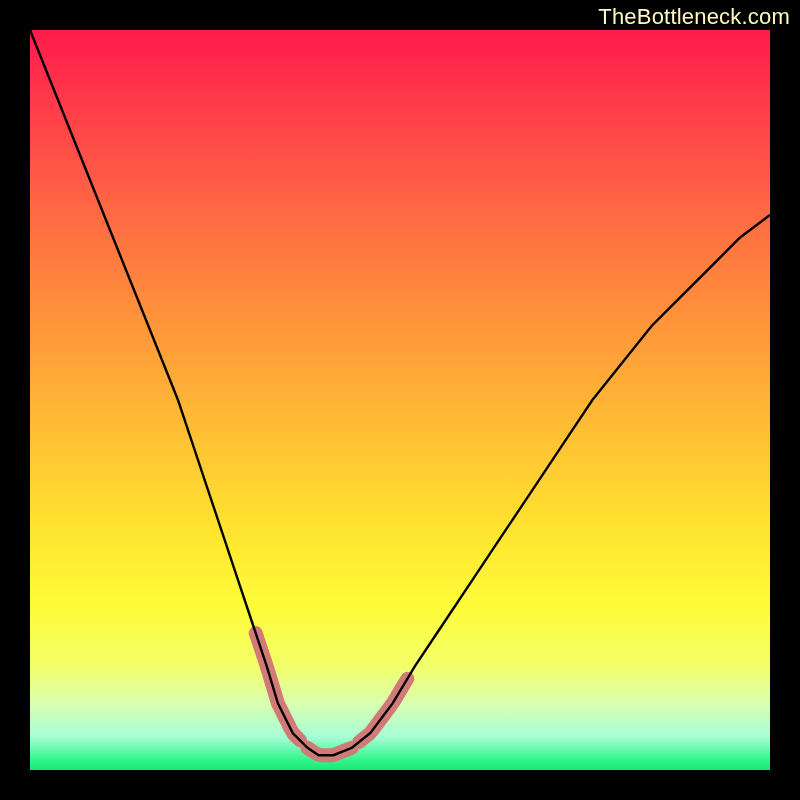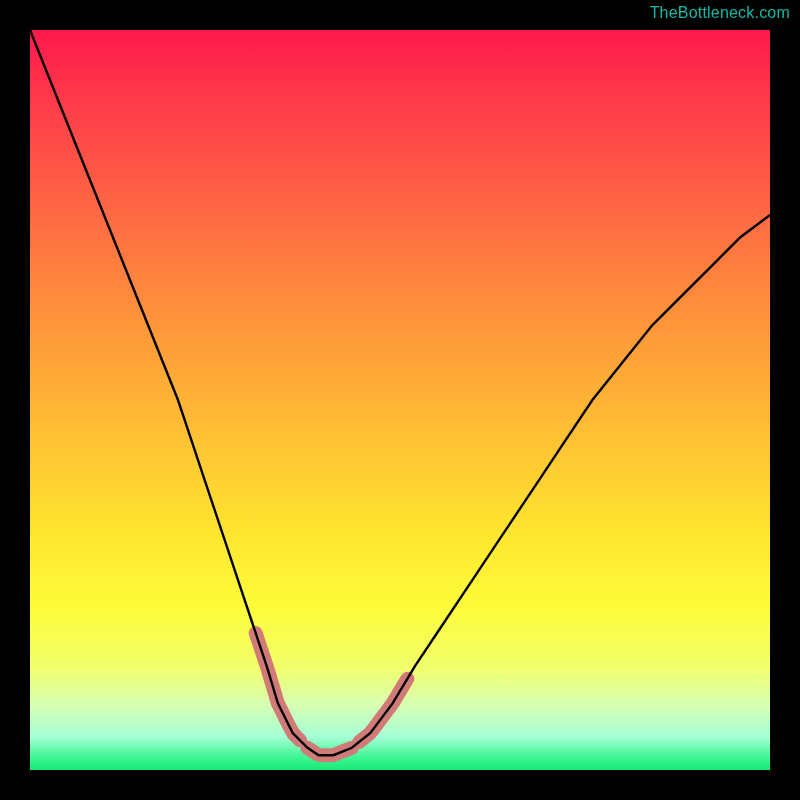--- a/index.html
+++ b/index.html
@@ -23,22 +23,22 @@
     position: absolute;
     top: 30px;
     left: 30px;
     width: 740px;
     height: 740px;
   }
   .watermark {
     position: absolute;
     top: 4px;
     right: 10px;
-    color: #14b8a6;
-    font-size: 16px;
+    color: #fef9c3;
+    font-size: 22px;
     font-weight: 500;
     letter-spacing: 0.2px;
   }
   svg { display: block; }
 </style>
 </head>
 <body>
 
 <div class="frame">
   <div class="watermark">TheBottleneck.com</div>

